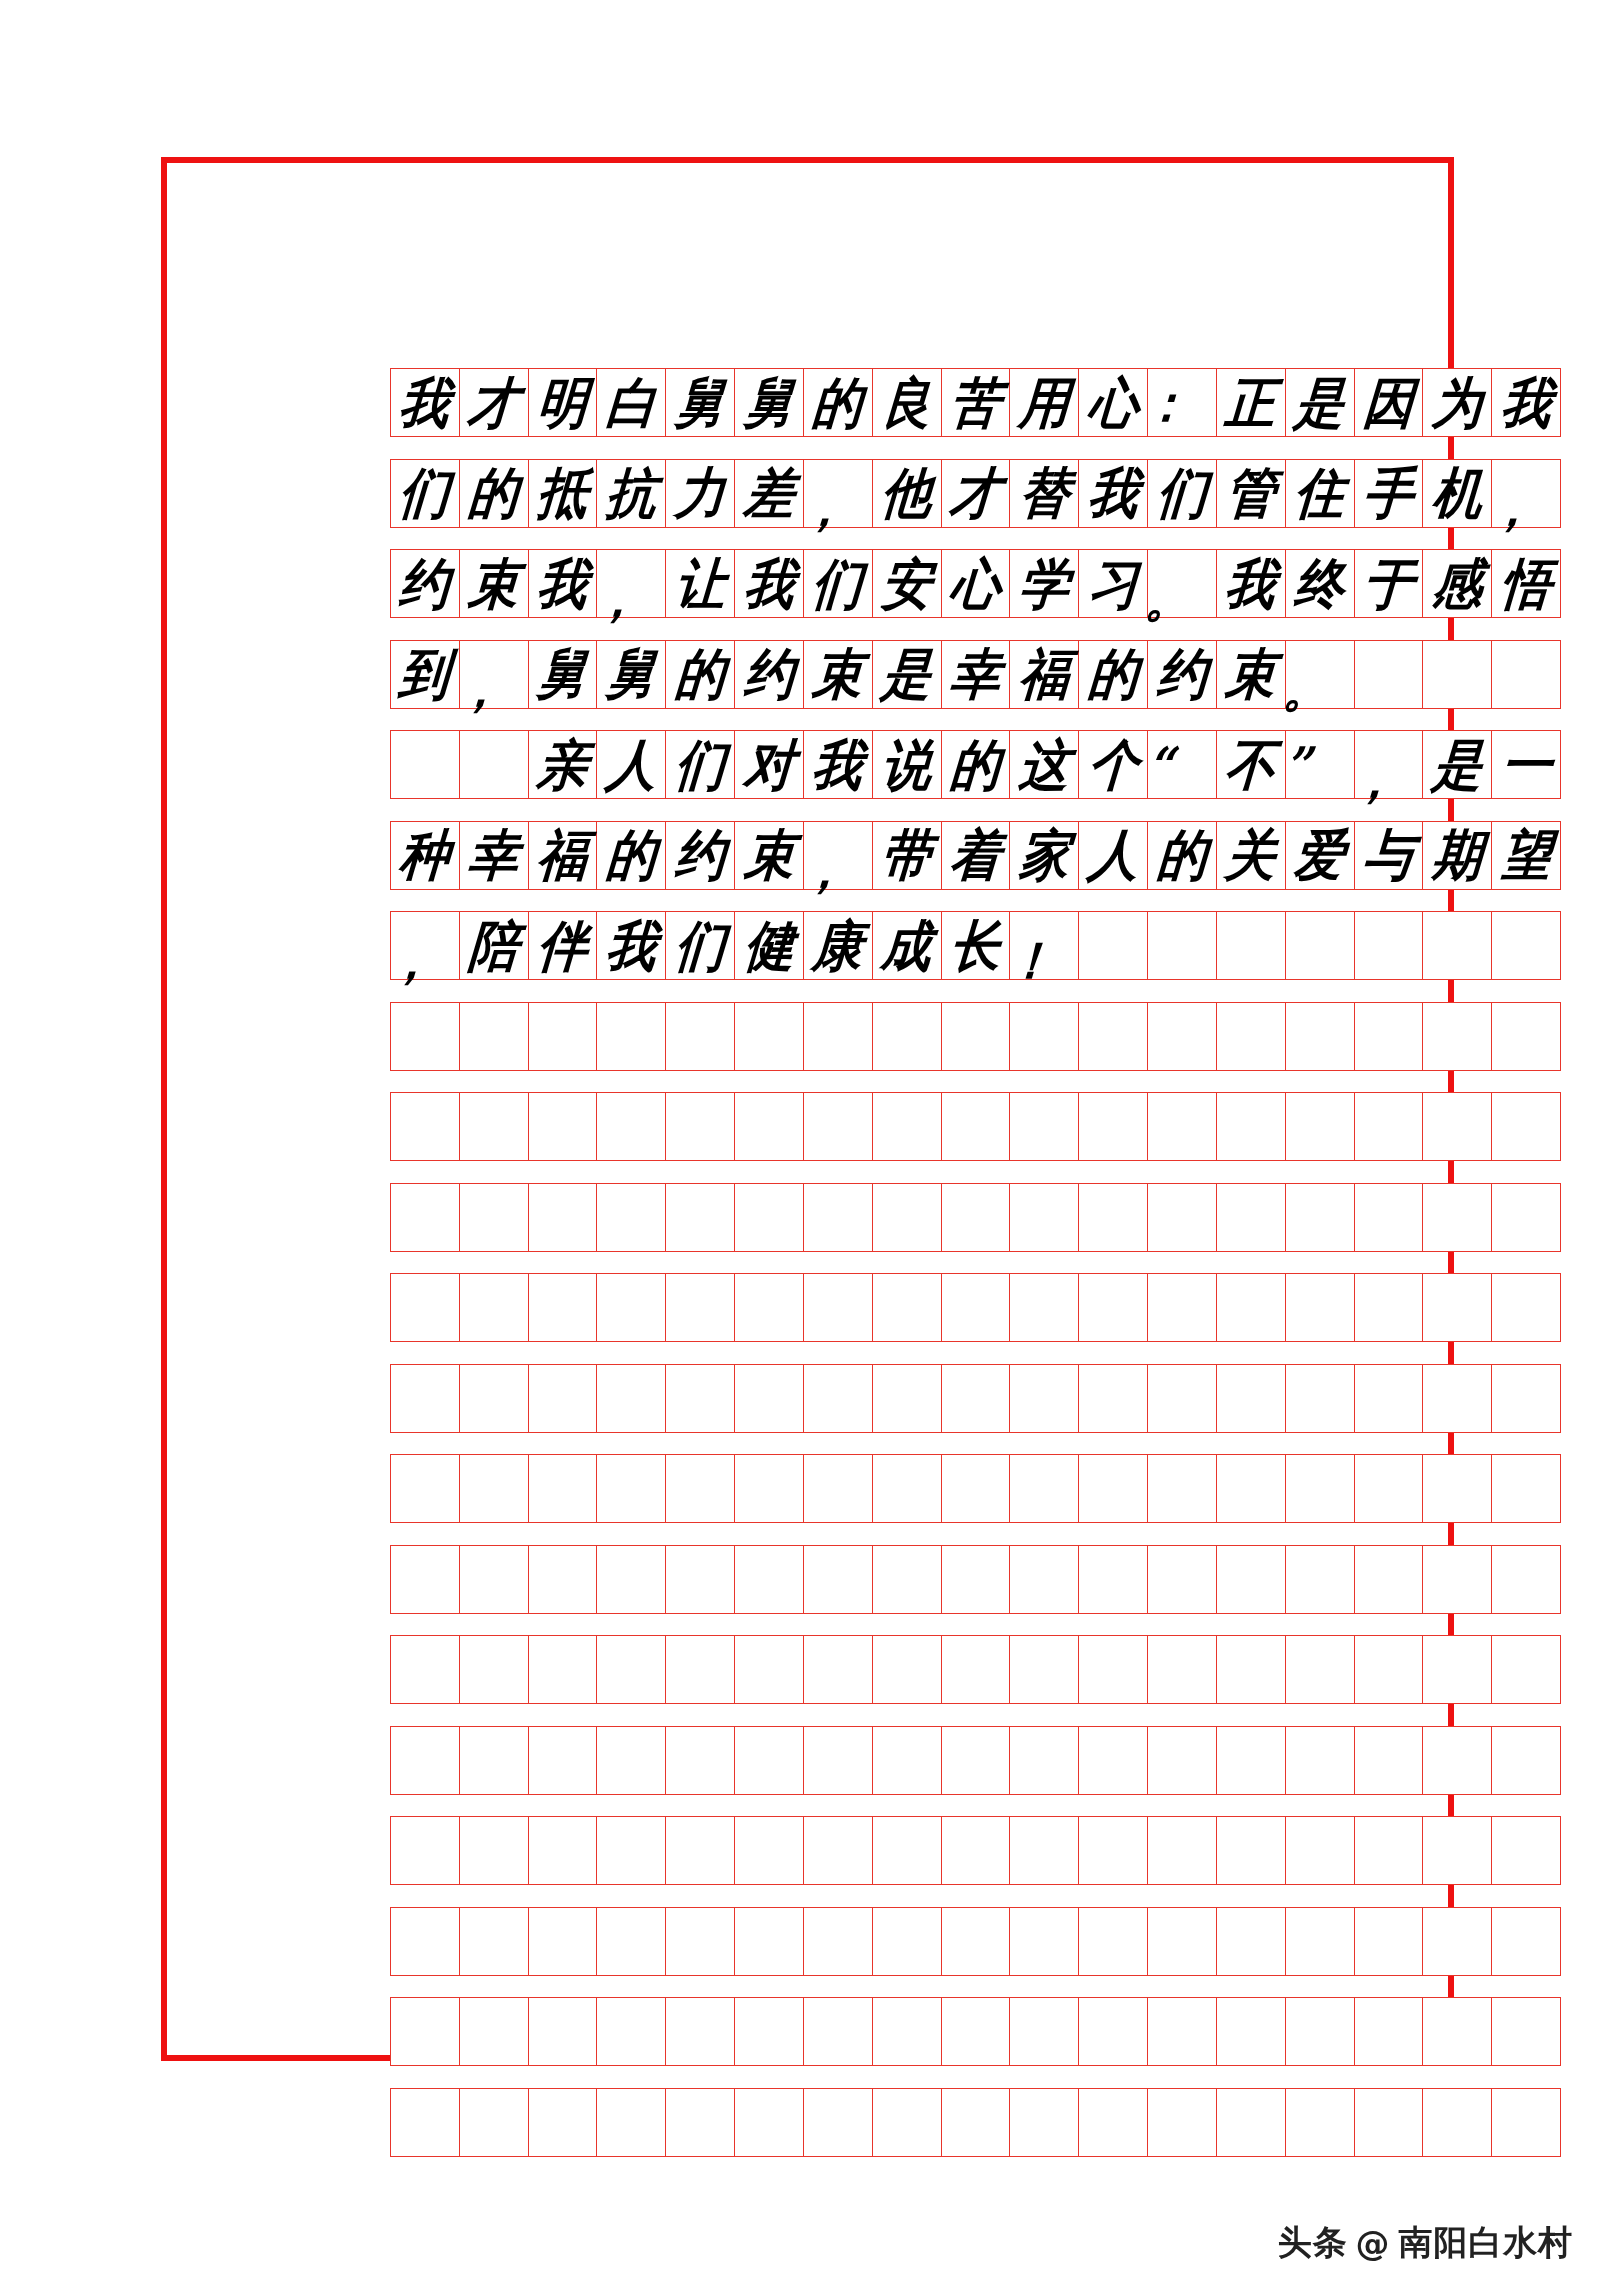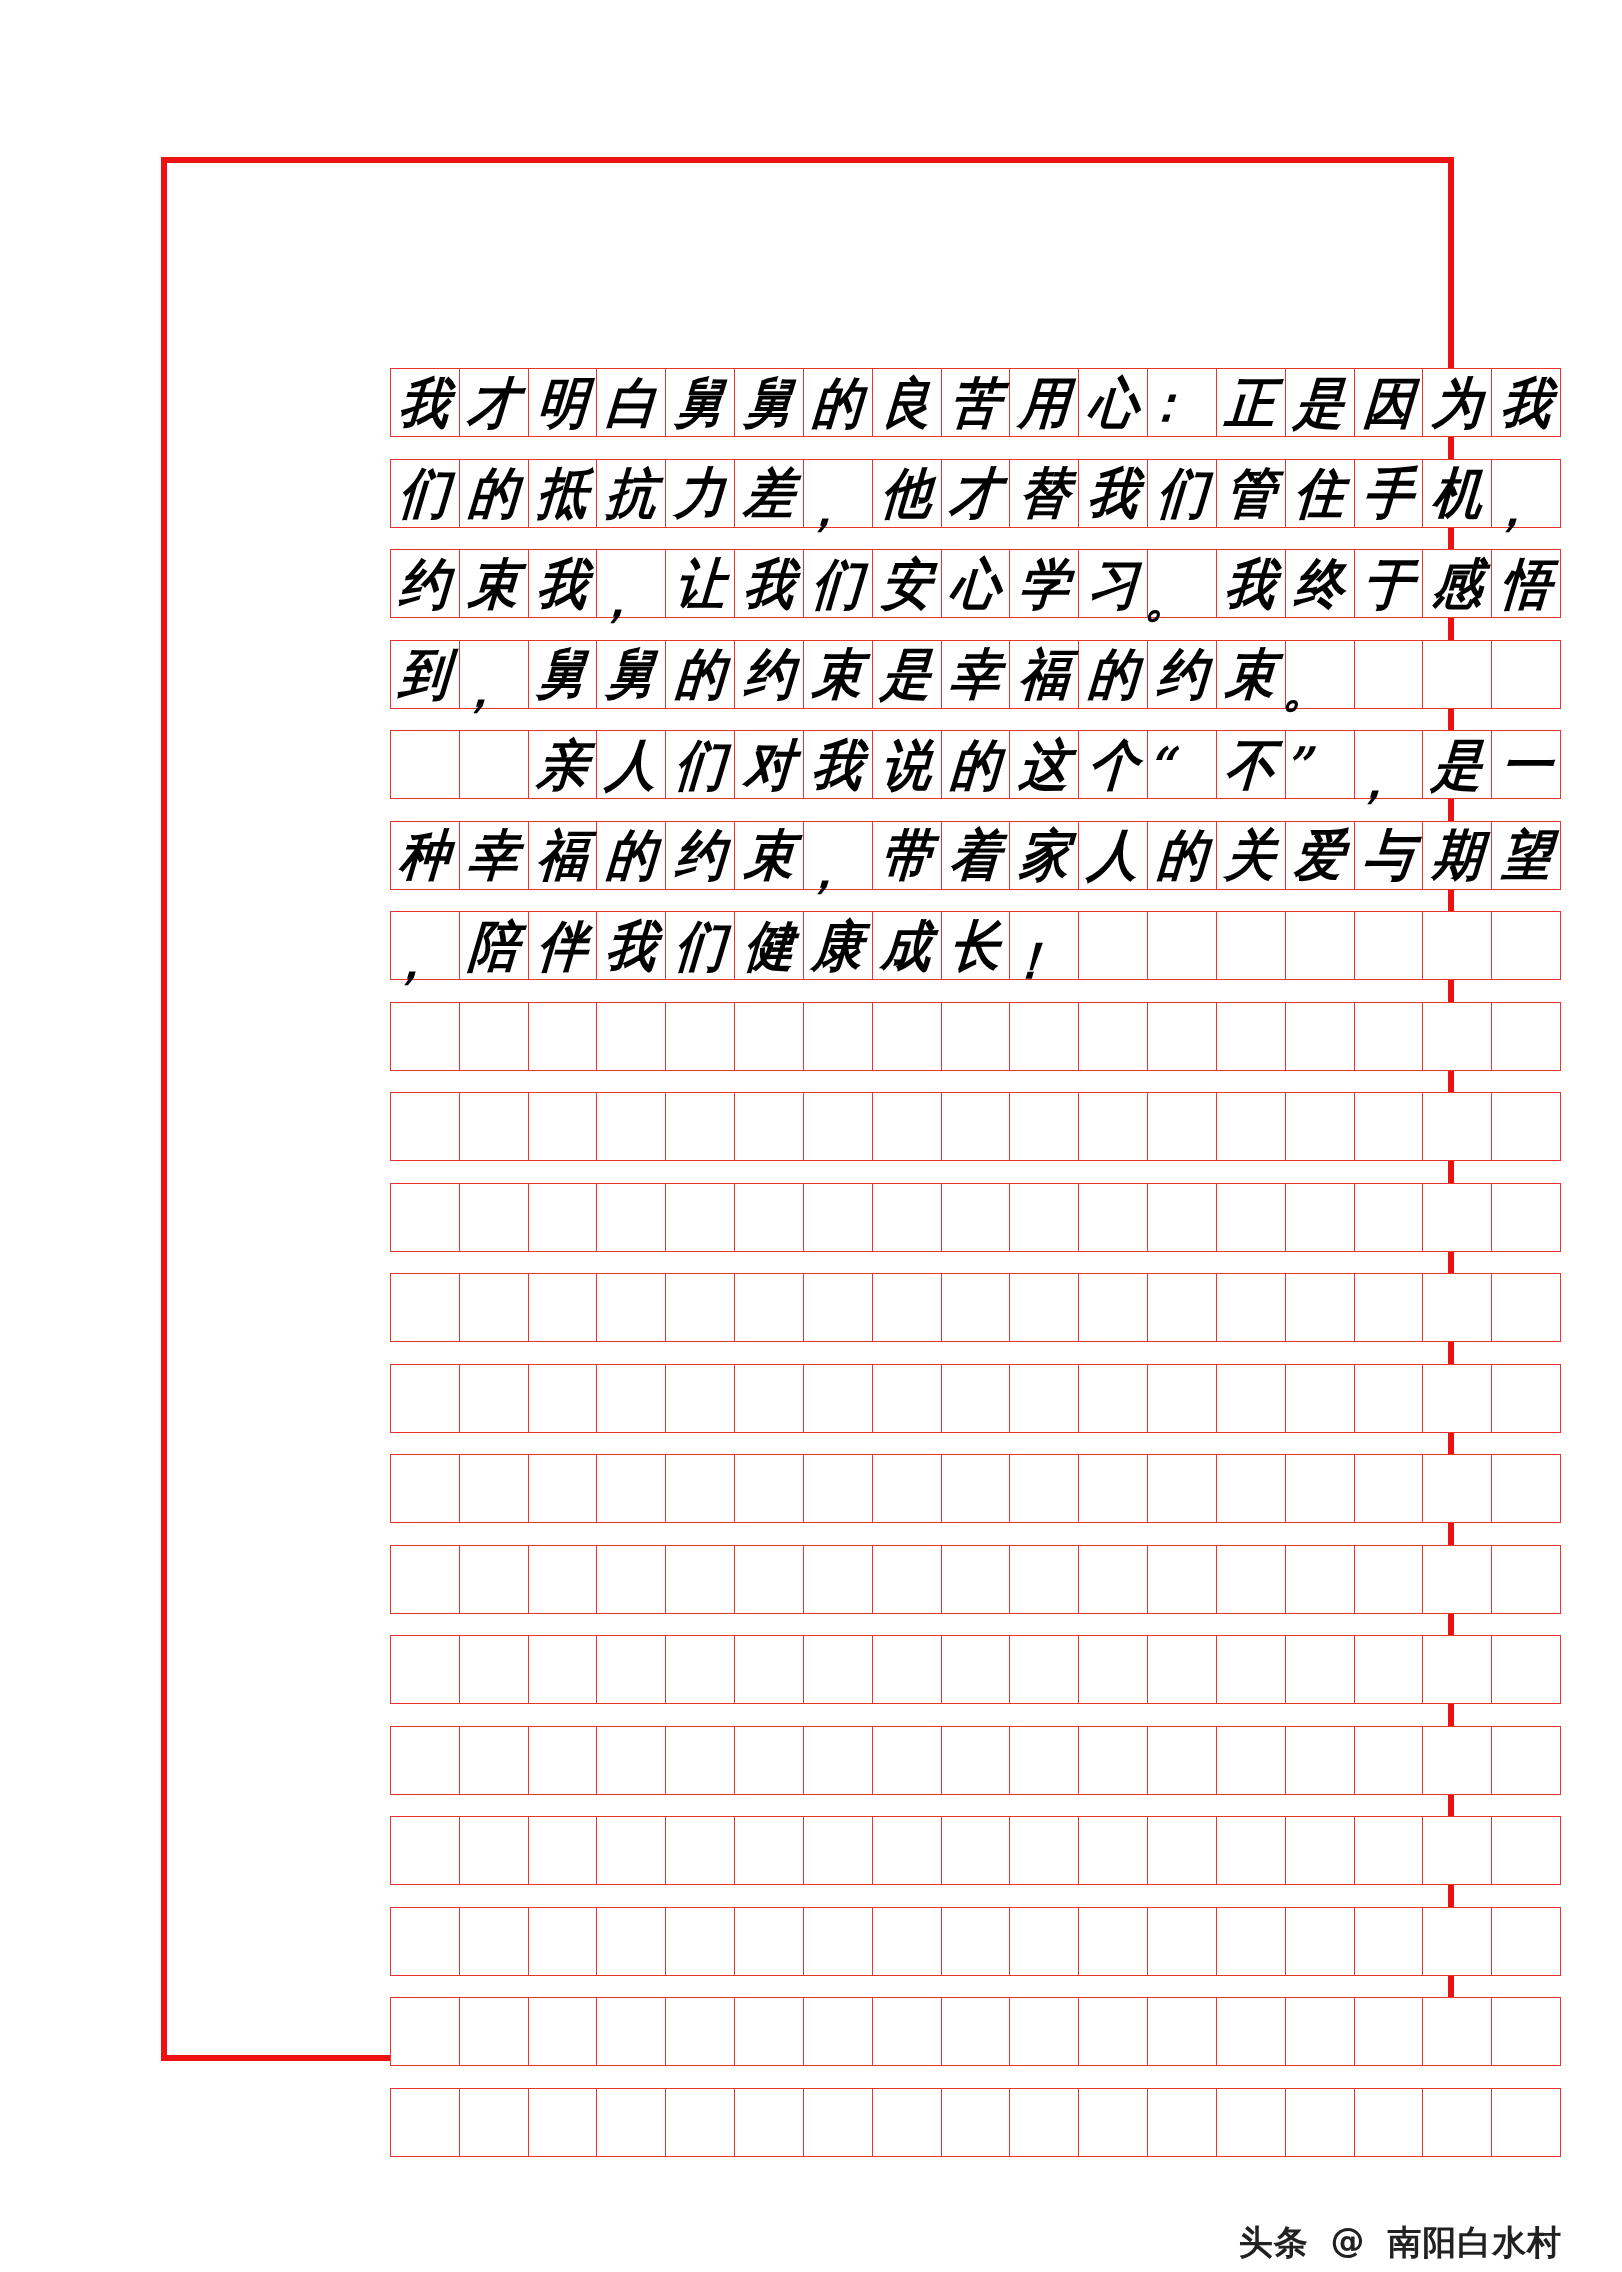--- a/index.html
+++ b/index.html
@@ -90,25 +90,25 @@
   }
   .cell-char.punct-mid {
     font-size: 45px;
     margin-right: 15.5px;
     margin-left: -15.5px;
   }
 
   
   #watermark {
     position: absolute;
-    right: 61px;
+    right: 50px;
     bottom: 28px;
     display: flex;
-    align-items: flex-start;
-    gap: 22px;
+    align-items: center;
+    gap: 8px;
     color: #111111;
     font-family: "DejaVu Sans", sans-serif;
     font-weight: 700;
     font-size: 34px;
     letter-spacing: 0.9px;
     white-space: nowrap;
     opacity: 0.93;
   }
   #watermark .wm-at { font-size: 34px; }
 </style>

